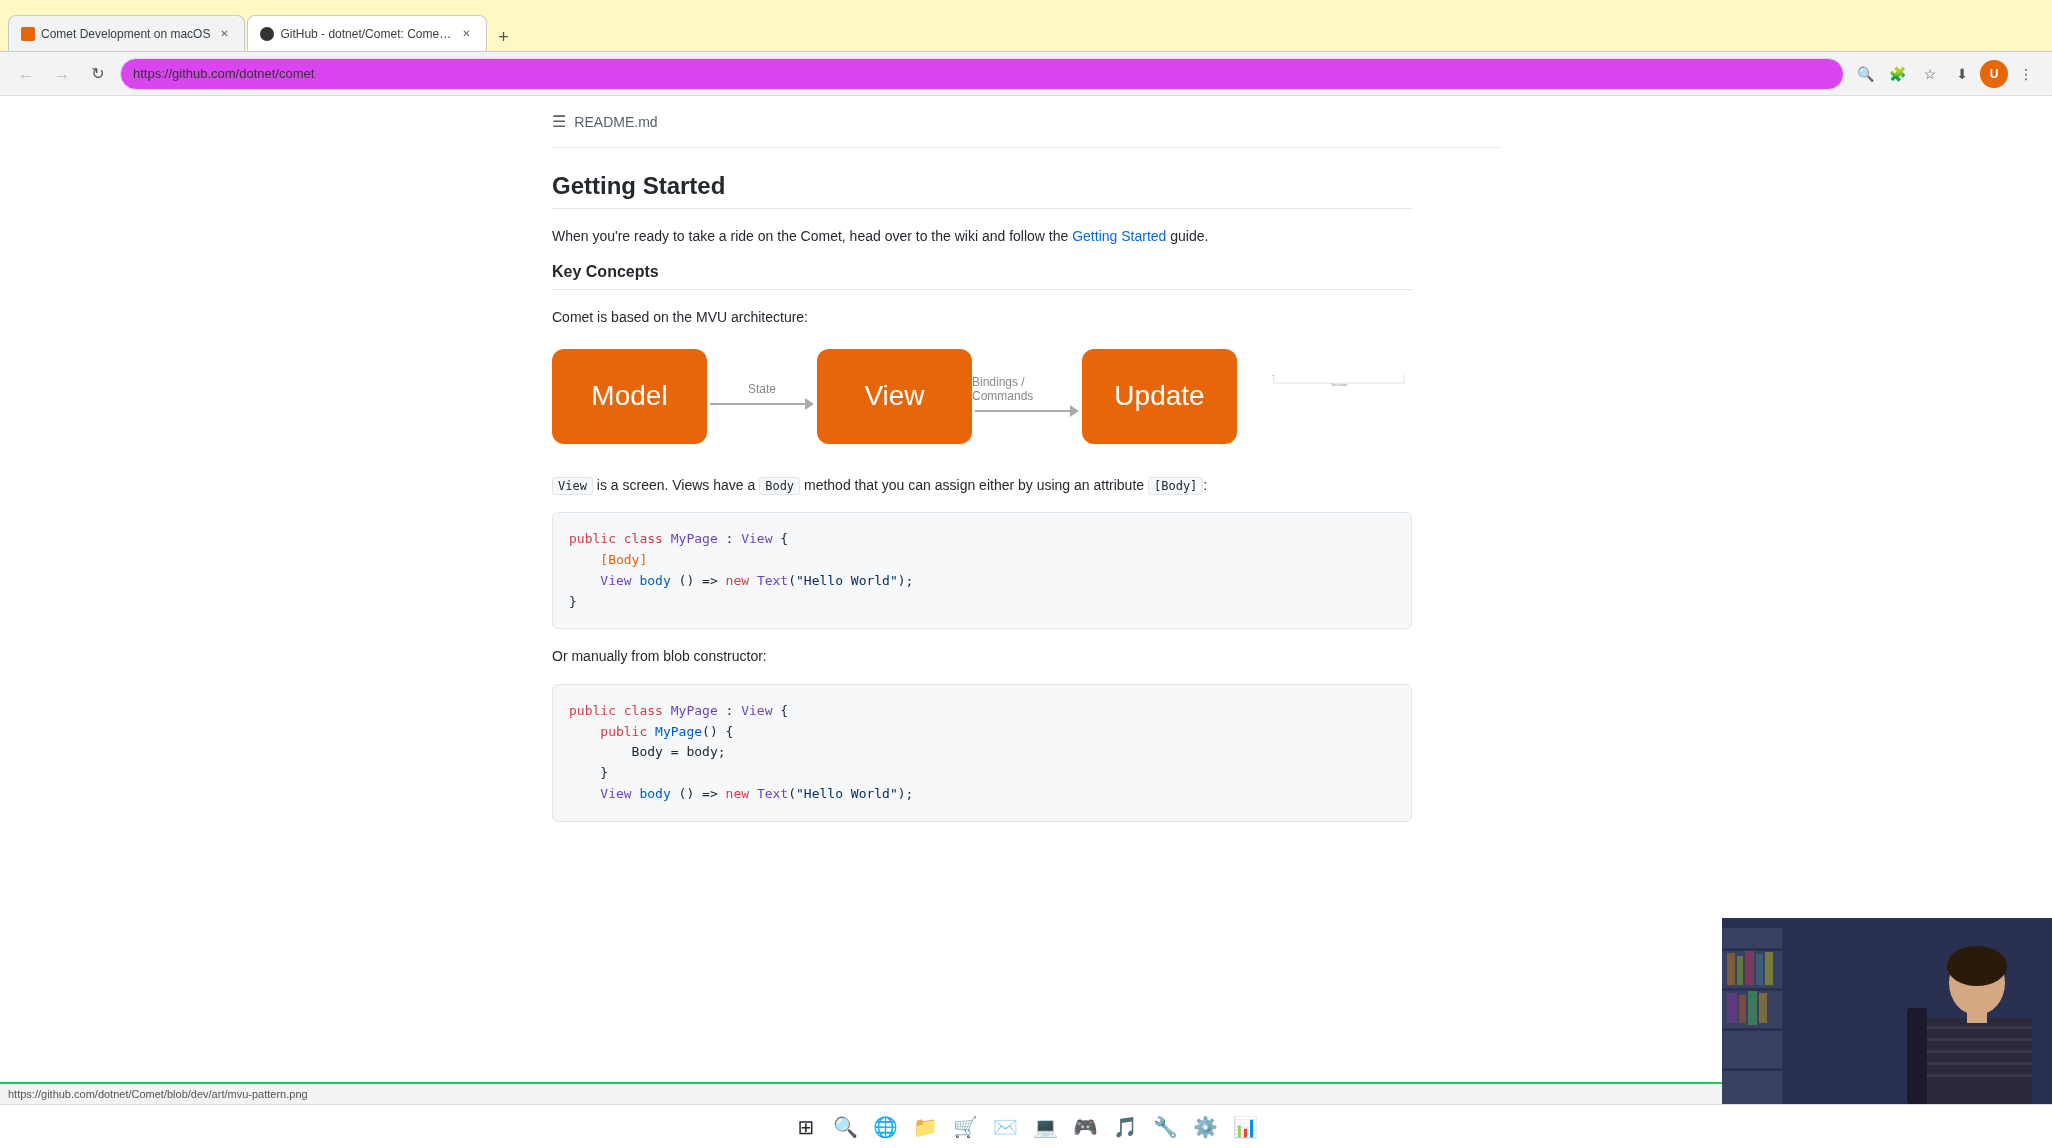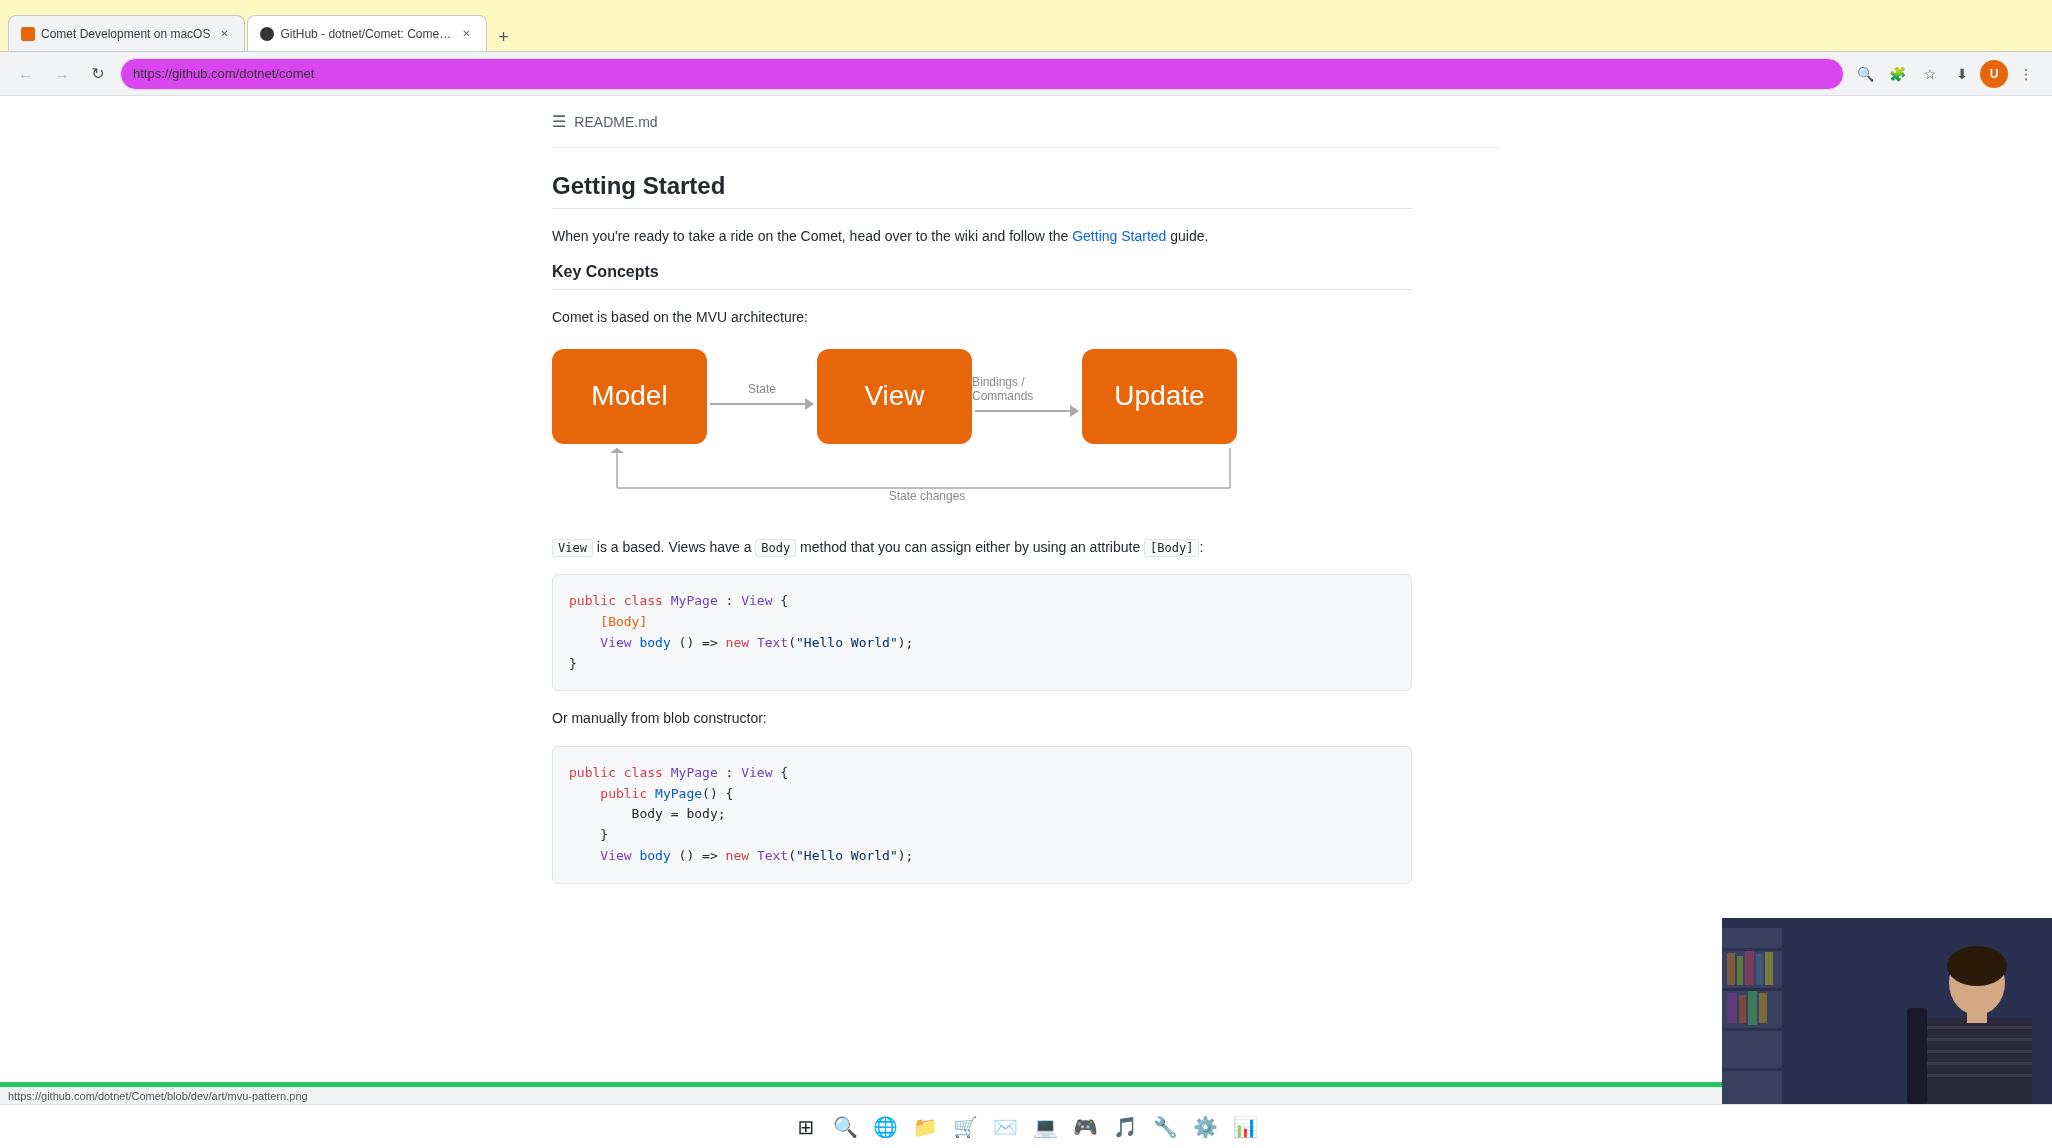--- a/index.html
+++ b/index.html
@@ -297,21 +297,21 @@
     }
 
     
     .status-bar {
       position: fixed;
       bottom: 44px;
       left: 0;
       right: 330px;
       height: 22px;
       background: #f1f3f4;
-      border-top: 5px solid #22c55e;
+      border-top: 2px solid #22c55e;
       display: flex;
       align-items: center;
       padding: 0 8px;
       font-size: 11px;
       color: #555;
       z-index: 998;
     }
 
     
     .full-page {
@@ -325,21 +325,21 @@
       display: flex;
       justify-content: center;
     }
     .github-content {
       width: 980px;
       padding: 0 16px;
     }
 
     .mvu-diagram-wrapper {
       display: flex;
-      flex-direction: column;
+      flex-direction: row;
       margin: 20px 0 30px 0;
     }
     .mvu-row {
       display: flex;
       align-items: center;
     }
     .arrow-group {
       display: flex;
       flex-direction: column;
       align-items: center;
@@ -476,21 +476,21 @@
               <line x1="30" y1="0" x2="30" y2="40" stroke="#aaa" stroke-width="1.5"></line>
 
               <polygon points="23,5 30,0 37,5" fill="#aaa"></polygon>
 
               <text x="340" y="52" text-anchor="middle" fill="#888" font-size="12" font-family="sans-serif">State changes</text>
             </svg>
           </div>
         </div>
 
         <p class="paragraph">
-          <code class="inline-code">View</code><span> is a based. Views have a </span><code class="inline-code">Body</code><span> method that you can assign either by using an attribute </span><code class="inline-code">[Body]</code><span>:</span>
+          <code class="inline-code">View</code><span> is a screen. Views have a </span><code class="inline-code">Body</code><span> method that you can assign either by using an attribute </span><code class="inline-code">[Body]</code><span>:</span>
         </p>
 
         <div class="code-block">
           <div><span class="code-keyword">public</span> <span class="code-keyword">class</span> <span class="code-class">MyPage</span> : <span class="code-class">View</span> {</div>
           <div>&nbsp;&nbsp;&nbsp;&nbsp;<span class="code-attr">[Body]</span></div>
           <div>&nbsp;&nbsp;&nbsp;&nbsp;<span class="code-class">View</span> <span class="code-method">body</span> () =&gt; <span class="code-keyword">new</span> <span class="code-class">Text</span>(<span class="code-string">"Hello World"</span>);</div>
           <div>}</div>
         </div>
 
         <p class="paragraph">Or manually from blob constructor:</p>

